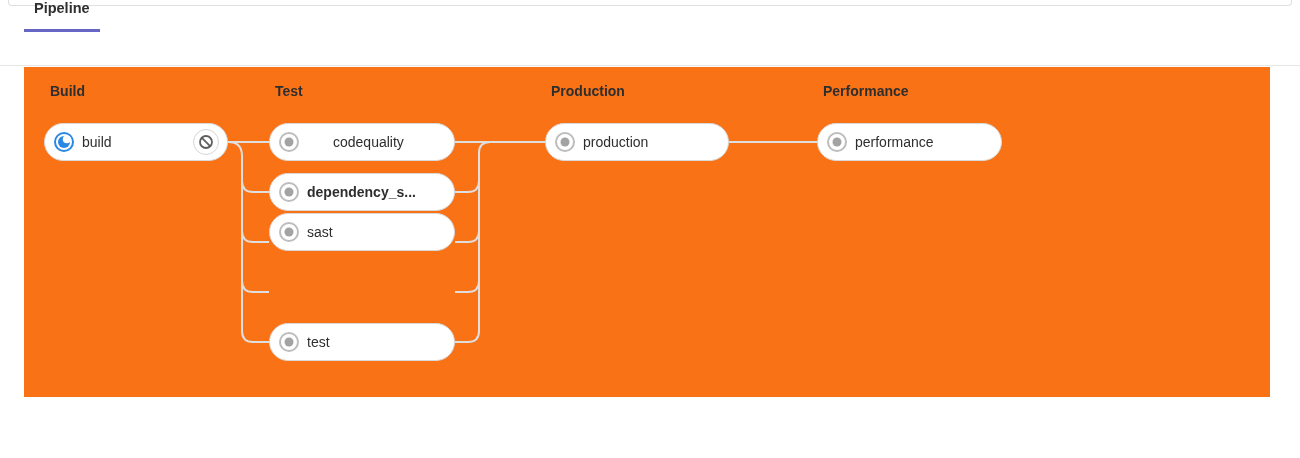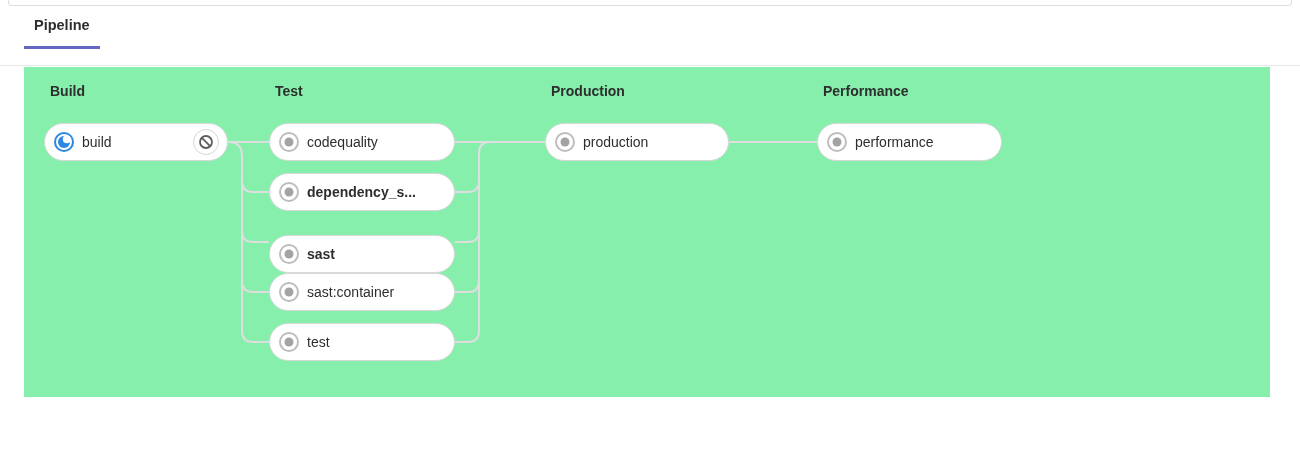--- a/index.html
+++ b/index.html
@@ -11,40 +11,40 @@
   
   .card-above{
     position:absolute;left:8px;right:8px;top:-6px;height:11px;
     border:1px solid #dfdfdf;border-top:none;border-radius:0 0 4px 4px;
     background:#ffffff;
   }
   
   .tabbar{
     position:absolute;left:0;right:0;top:0;height:66px;
     border-bottom:1px solid #e7e7e7;
-    display:flex;align-items:center;padding-left:24px;box-sizing:border-box;
+    display:flex;align-items:flex-start;padding-left:24px;box-sizing:border-box;
   }
   .tab{
     display:flex;align-items:center;gap:7px;
     padding:0 10px 16px 10px;margin-bottom:-1px;cursor:pointer;
     font-size:14.5px;color:#737373;white-space:nowrap;
   }
   .tab.active{
     color:#2e2e2e;font-weight:700;
     border-bottom:3px solid #6666c4;padding-bottom:13px;
   }
   .tab + .tab{margin-left:14px;}
   .badge{
     background:#eeeeee;color:#555555;font-size:12.5px;font-weight:400;
     border-radius:10px;padding:2px 9px;line-height:1.2;
   }
   
   .graph{
     position:absolute;left:24px;top:67px;width:1246px;height:330px;
-    background:#86efac;
+    background:#f97316;
   }
   .connectors{position:absolute;left:0;top:0;}
   .stage-name{
     position:absolute;top:16px;font-size:14px;font-weight:700;color:#2e2e2e;
   }
   .job-pill{
     position:absolute;height:38px;box-sizing:border-box;
     background:#ffffff;border:1px solid #d8d8d8;border-radius:19px;
     display:flex;align-items:center;padding:0 12px 0 8px;cursor:pointer;
   }
@@ -53,23 +53,23 @@
     white-space:nowrap;overflow:hidden;text-overflow:ellipsis;flex:1 1 auto;
   }
   .status-icon{width:22px;height:22px;flex:0 0 auto;display:block;}
   .cancel-btn{
     width:26px;height:26px;flex:0 0 auto;margin-left:8px;margin-right:-4px;
     border:1px solid #d6d6d6;border-radius:50%;background:#ffffff;
     display:flex;align-items:center;justify-content:center;cursor:pointer;padding:0;
   }
   
   #pill-build{left:20px;top:56px;width:184px;}
-  #pill-codequality{left:245px;top:56px;width:186px;}
+  #pill-codequality{left:245px;top:56px;width:186px;gap:26px;}
   #pill-depscan{left:245px;top:106px;width:186px;font-weight:bold;}
-  #pill-sast{left:245px;top:168px;width:186px;font-weight:bold;}
+  #pill-sast{left:245px;top:146px;width:186px;}
   #pill-sastcontainer{left:245px;top:206px;width:186px;}
   #pill-test{left:245px;top:256px;width:186px;}
   #pill-production{left:521px;top:56px;width:184px;}
   #pill-performance{left:793px;top:56px;width:185px;}
   #stage-build{left:26px;}
   #stage-test{left:251px;}
   #stage-production{left:527px;}
   #stage-performance{left:799px;}
 </style>
 </head>
@@ -145,27 +145,20 @@
   </div>
 
   <div class="job-pill" id="pill-sast">
     <svg class="status-icon" viewBox="0 0 22 22">
       <circle cx="11" cy="11" r="9" fill="#ffffff" stroke="#bdbdbd" stroke-width="2"></circle>
       <circle cx="11" cy="11" r="4.5" fill="#a3a3a3"></circle>
     </svg>
     <span class="job-label">sast</span>
   </div>
 
-  <div class="job-pill" id="pill-sastcontainer">
-    <svg class="status-icon" viewBox="0 0 22 22">
-      <circle cx="11" cy="11" r="9" fill="#ffffff" stroke="#bdbdbd" stroke-width="2"></circle>
-      <circle cx="11" cy="11" r="4.5" fill="#a3a3a3"></circle>
-    </svg>
-    <span class="job-label">sast:container</span>
-  </div>
 
   <div class="job-pill" id="pill-test">
     <svg class="status-icon" viewBox="0 0 22 22">
       <circle cx="11" cy="11" r="9" fill="#ffffff" stroke="#bdbdbd" stroke-width="2"></circle>
       <circle cx="11" cy="11" r="4.5" fill="#a3a3a3"></circle>
     </svg>
     <span class="job-label">test</span>
   </div>
 
   <div class="job-pill" id="pill-production">

